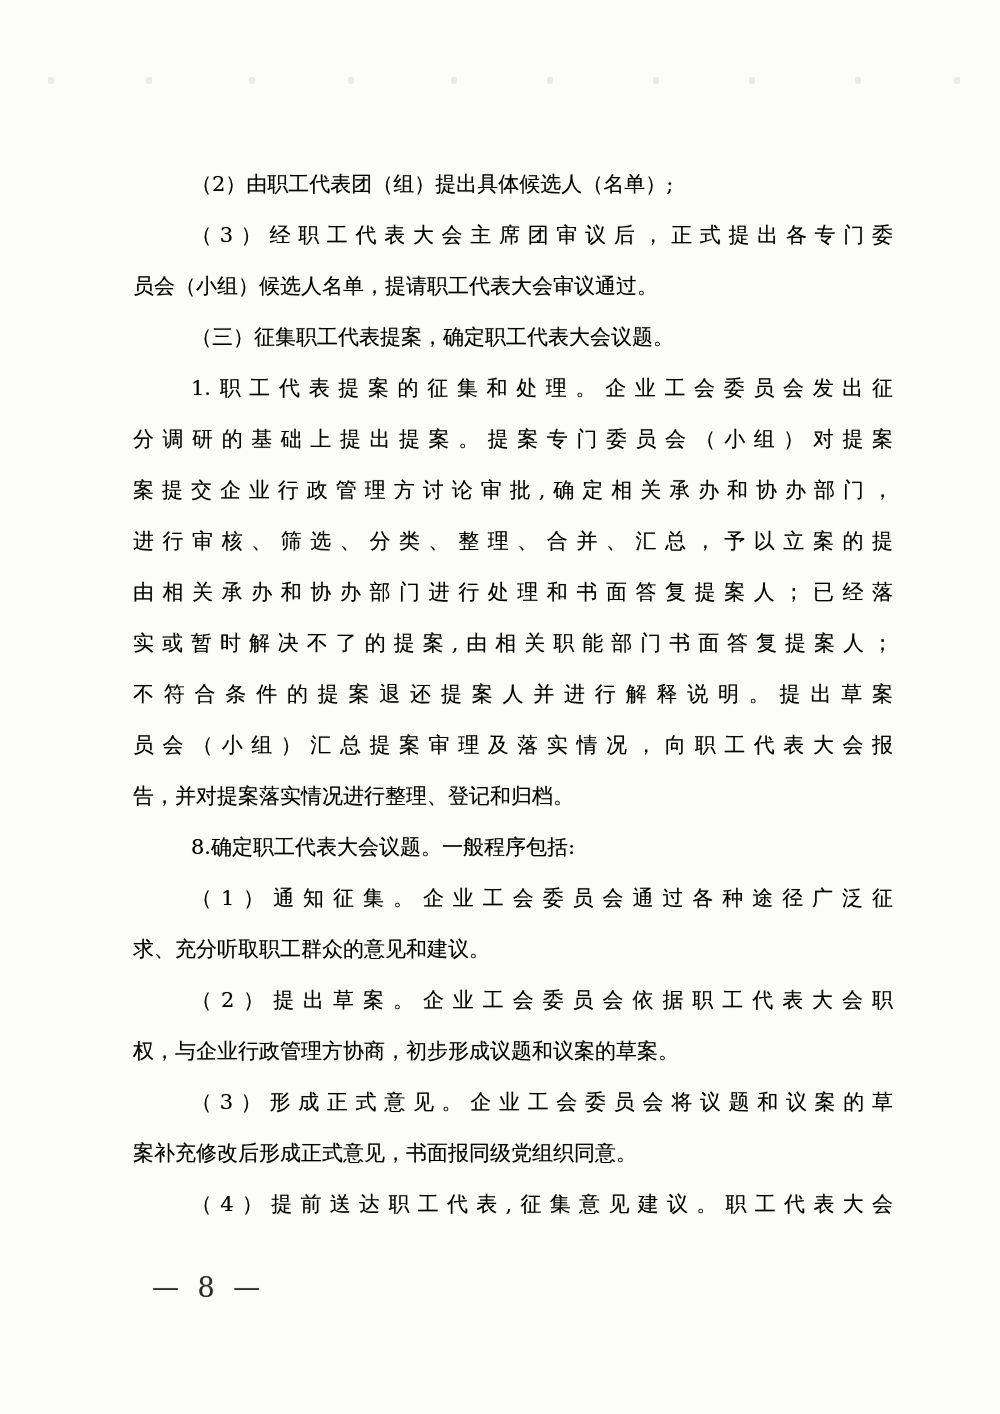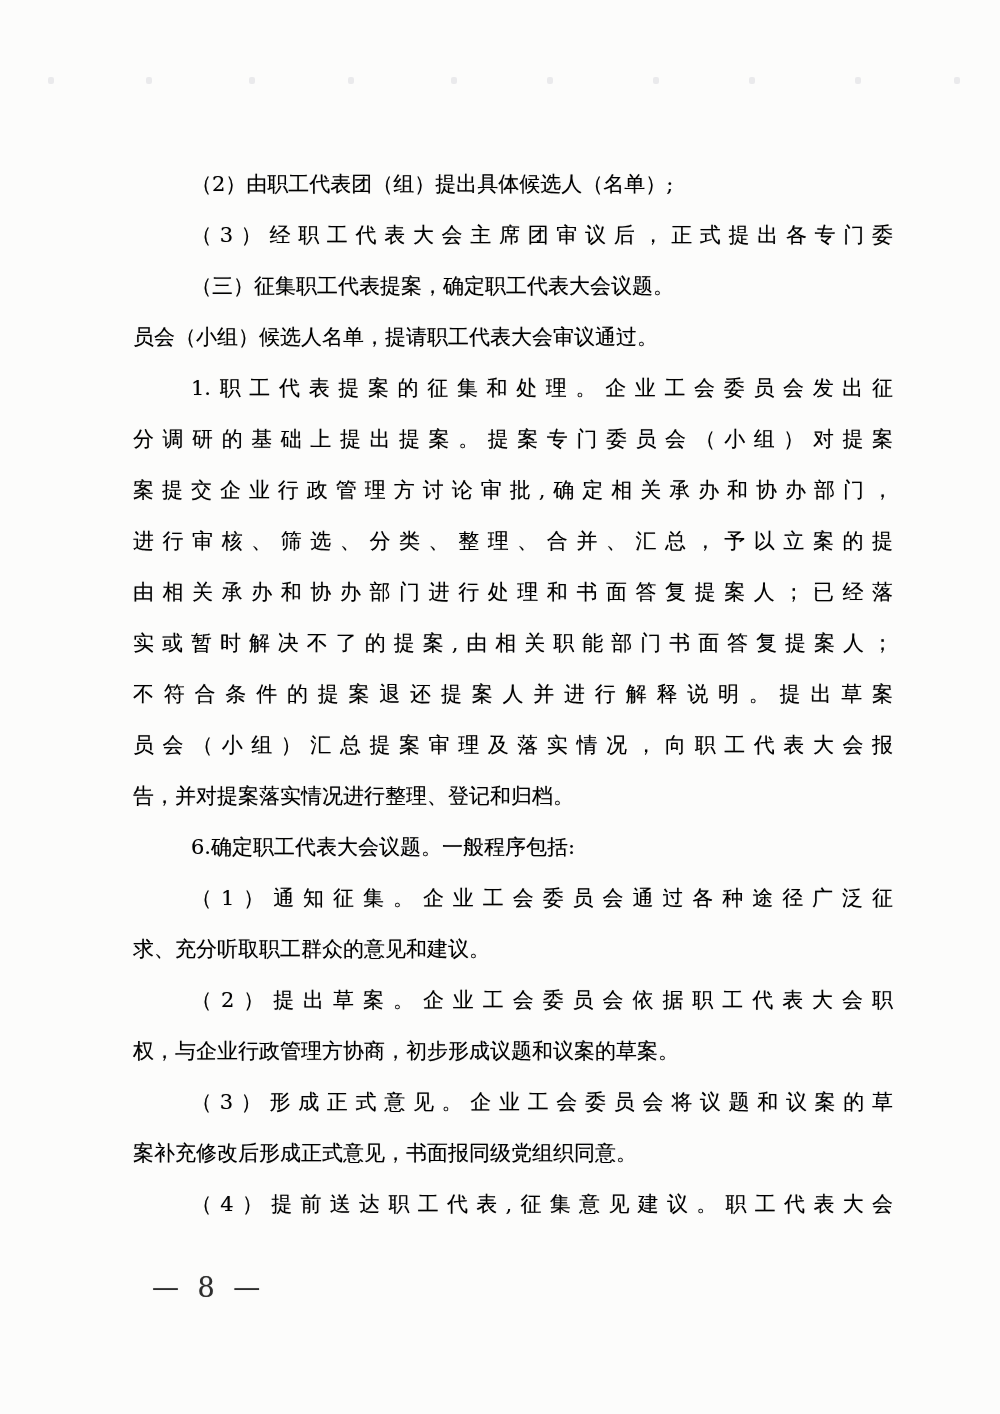--- a/index.html
+++ b/index.html
@@ -81,32 +81,32 @@
     <div class="artifact-dot" style="left:547px"></div>
     <div class="artifact-dot" style="left:653px"></div>
     <div class="artifact-dot" style="left:749px"></div>
     <div class="artifact-dot" style="left:855px"></div>
     <div class="artifact-dot" style="left:954px"></div>
   </div>
 
   <div class="text-block">
     <div class="line indent">（2）由职工代表团（组）提出具体候选人（名单）;</div>
     <div class="line indent fill">（3）经职工代表大会主席团审议后，正式提出各专门委</div>
+    <div class="line">员会（小组）候选人名单，提请职工代表大会审议通过。</div>
     <div class="line indent">（三）征集职工代表提案，确定职工代表大会议题。</div>
-    <div class="line">员会（小组）候选人名单，提请职工代表大会审议通过。</div>
     <div class="line indent fill">1.职工代表提案的征集和处理。企业工会委员会发出征</div>
     <div class="line fill">分调研的基础上提出提案。提案专门委员会（小组）对提案</div>
     <div class="line fill">案提交企业行政管理方讨论审批,确定相关承办和协办部门，</div>
     <div class="line fill">进行审核、筛选、分类、整理、合并、汇总，予以立案的提</div>
     <div class="line fill">由相关承办和协办部门进行处理和书面答复提案人；已经落</div>
     <div class="line fill">实或暂时解决不了的提案,由相关职能部门书面答复提案人；</div>
     <div class="line fill">不符合条件的提案退还提案人并进行解释说明。提出草案</div>
     <div class="line fill">员会（小组）汇总提案审理及落实情况，向职工代表大会报</div>
     <div class="line">告，并对提案落实情况进行整理、登记和归档。</div>
-    <div class="line indent">6.确定职工代表大会议题。一般程序包括:</div>
+    <div class="line indent">8.确定职工代表大会议题。一般程序包括:</div>
     <div class="line indent fill">（1）通知征集。企业工会委员会通过各种途径广泛征</div>
     <div class="line">求、充分听取职工群众的意见和建议。</div>
     <div class="line indent fill">（2）提出草案。企业工会委员会依据职工代表大会职</div>
     <div class="line">权，与企业行政管理方协商，初步形成议题和议案的草案。</div>
     <div class="line indent fill">（3）形成正式意见。企业工会委员会将议题和议案的草</div>
     <div class="line">案补充修改后形成正式意见，书面报同级党组织同意。</div>
     <div class="line indent fill">（4）提前送达职工代表,征集意见建议。职工代表大会</div>
   </div>
 
   <div class="page-footer">— 8 —</div>

